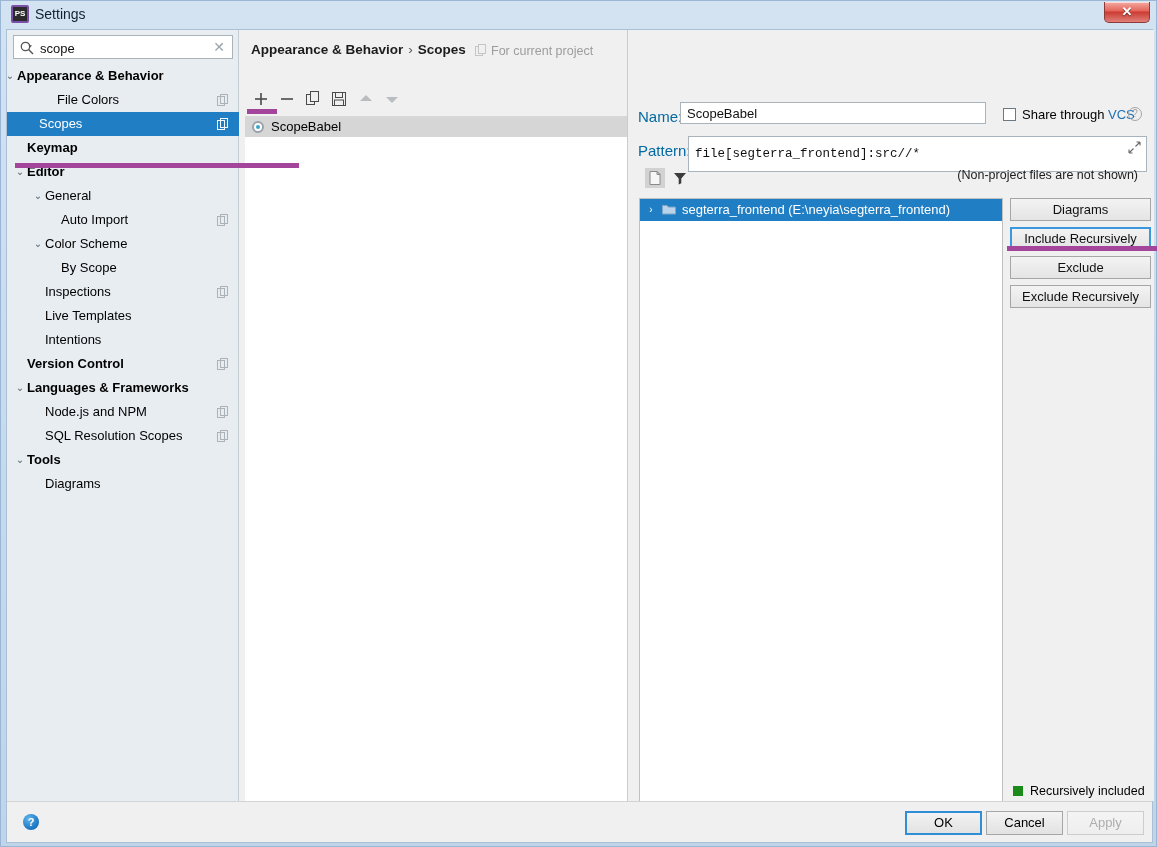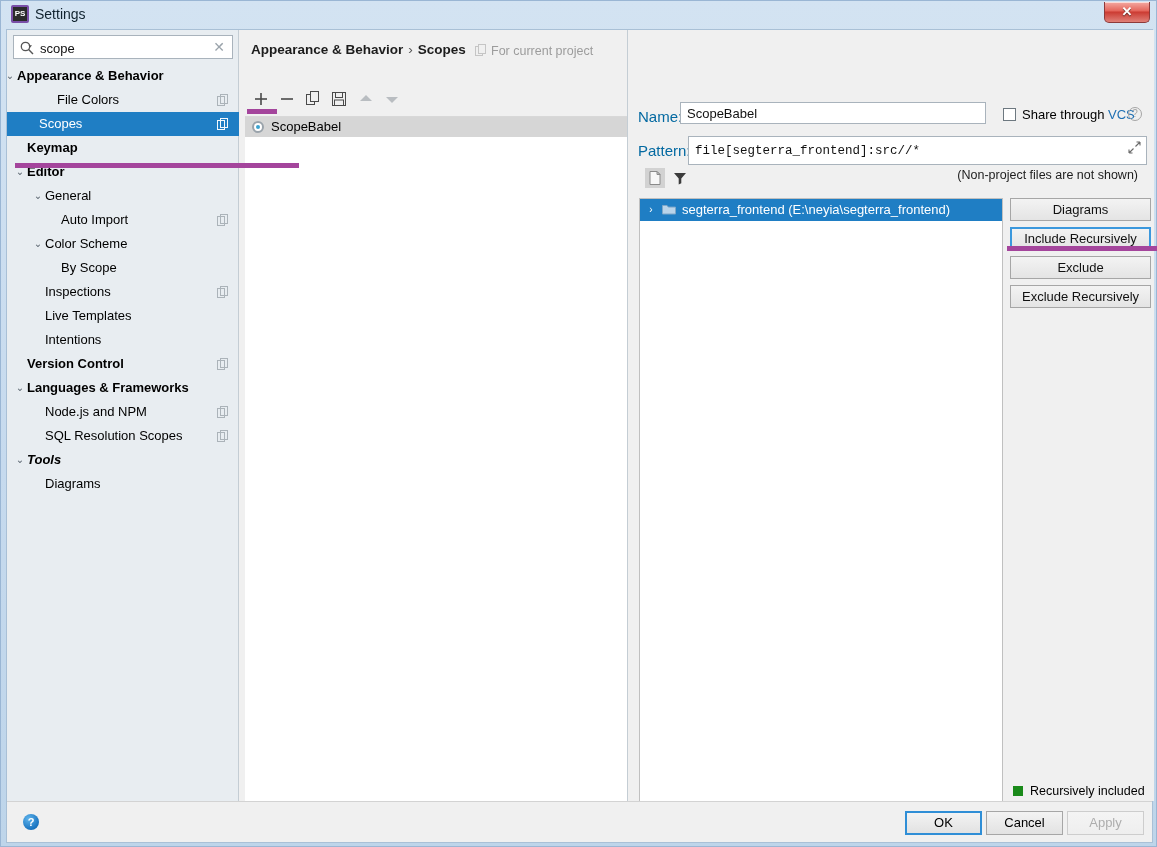--- a/index.html
+++ b/index.html
@@ -338,21 +338,21 @@
           </div>
           <div class="tree-row">
             <span class="label" style="left: 38px;">SQL Resolution Scopes</span>
             <svg class="copy-icon" viewBox="0 0 12 12" style="color: rgb(123, 132, 140);">
               <rect x="0.5" y="2.5" width="7" height="9" fill="none" stroke="currentColor"></rect>
               <rect x="3.5" y="0.5" width="7" height="9" fill="none" stroke="currentColor"></rect>
             </svg>
           </div>
           <div class="tree-row bold">
             <span class="arrow" style="left: 6px;">⌄</span>
-            <span class="label" style="left: 20px; font-style: italic;">Tools</span>
+            <span class="label" style="left: 20px;">Tools</span>
           </div>
           <div class="tree-row">
             <span class="label" style="left: 38px;">Diagrams</span>
           </div>
         </div>
 
       <div class="purple-bar" style="left:8px; top:133px; width:284px;"></div>
     </div>
 
     <div class="mid">
@@ -419,21 +419,21 @@
 
     <div class="chk-wrap" style="left:996px; top:76px; width:130px; height:18px;">
       <span class="chk-box"></span>
       <span class="chk-label"><span>Share through </span><span class="vcs">VCS</span></span>
     </div>
     <div class="help-circle" style="left:1121px; top:77px;">?</div>
 
     <div class="lbl" style="left:631px; top:112px;">
       <span>Pattern:</span>
     </div>
-    <input class="txtfield mono" type="text" style="left: 681px; top: 106px; width: 459px; height: 29px;" value="file[segterra_frontend]:src//*">
+    <input class="txtfield mono" type="text" style="left: 681px; top: 106px; width: 459px; height: 36px;" value="file[segterra_frontend]:src//*">
     <svg class="expand-icon" style="position:absolute; left:1121px; top:111px; width:13px; height:13px;" viewBox="0 0 13 13">
       <path d="M12 1 L7.5 5.5 M12 1 L12 4.5 M12 1 L8.5 1" stroke="#6a6a6a" fill="none" stroke-width="1.1"></path>
       <path d="M1 12 L5.5 7.5 M1 12 L1 8.5 M1 12 L4.5 12" stroke="#6a6a6a" fill="none" stroke-width="1.1"></path>
     </svg>
 
     <div class="mini-toolbar">
       <div class="mini-btn" style="left:0;">
         <svg viewBox="0 0 20 20" width="20" height="20">
           <rect x="0" y="0" width="20" height="20" fill="#d2d2d2"></rect>
           <path d="M5 3.5 h7 l3 3 v10 h-10 z" fill="#f7f7f7" stroke="#8a8a8a"></path>

